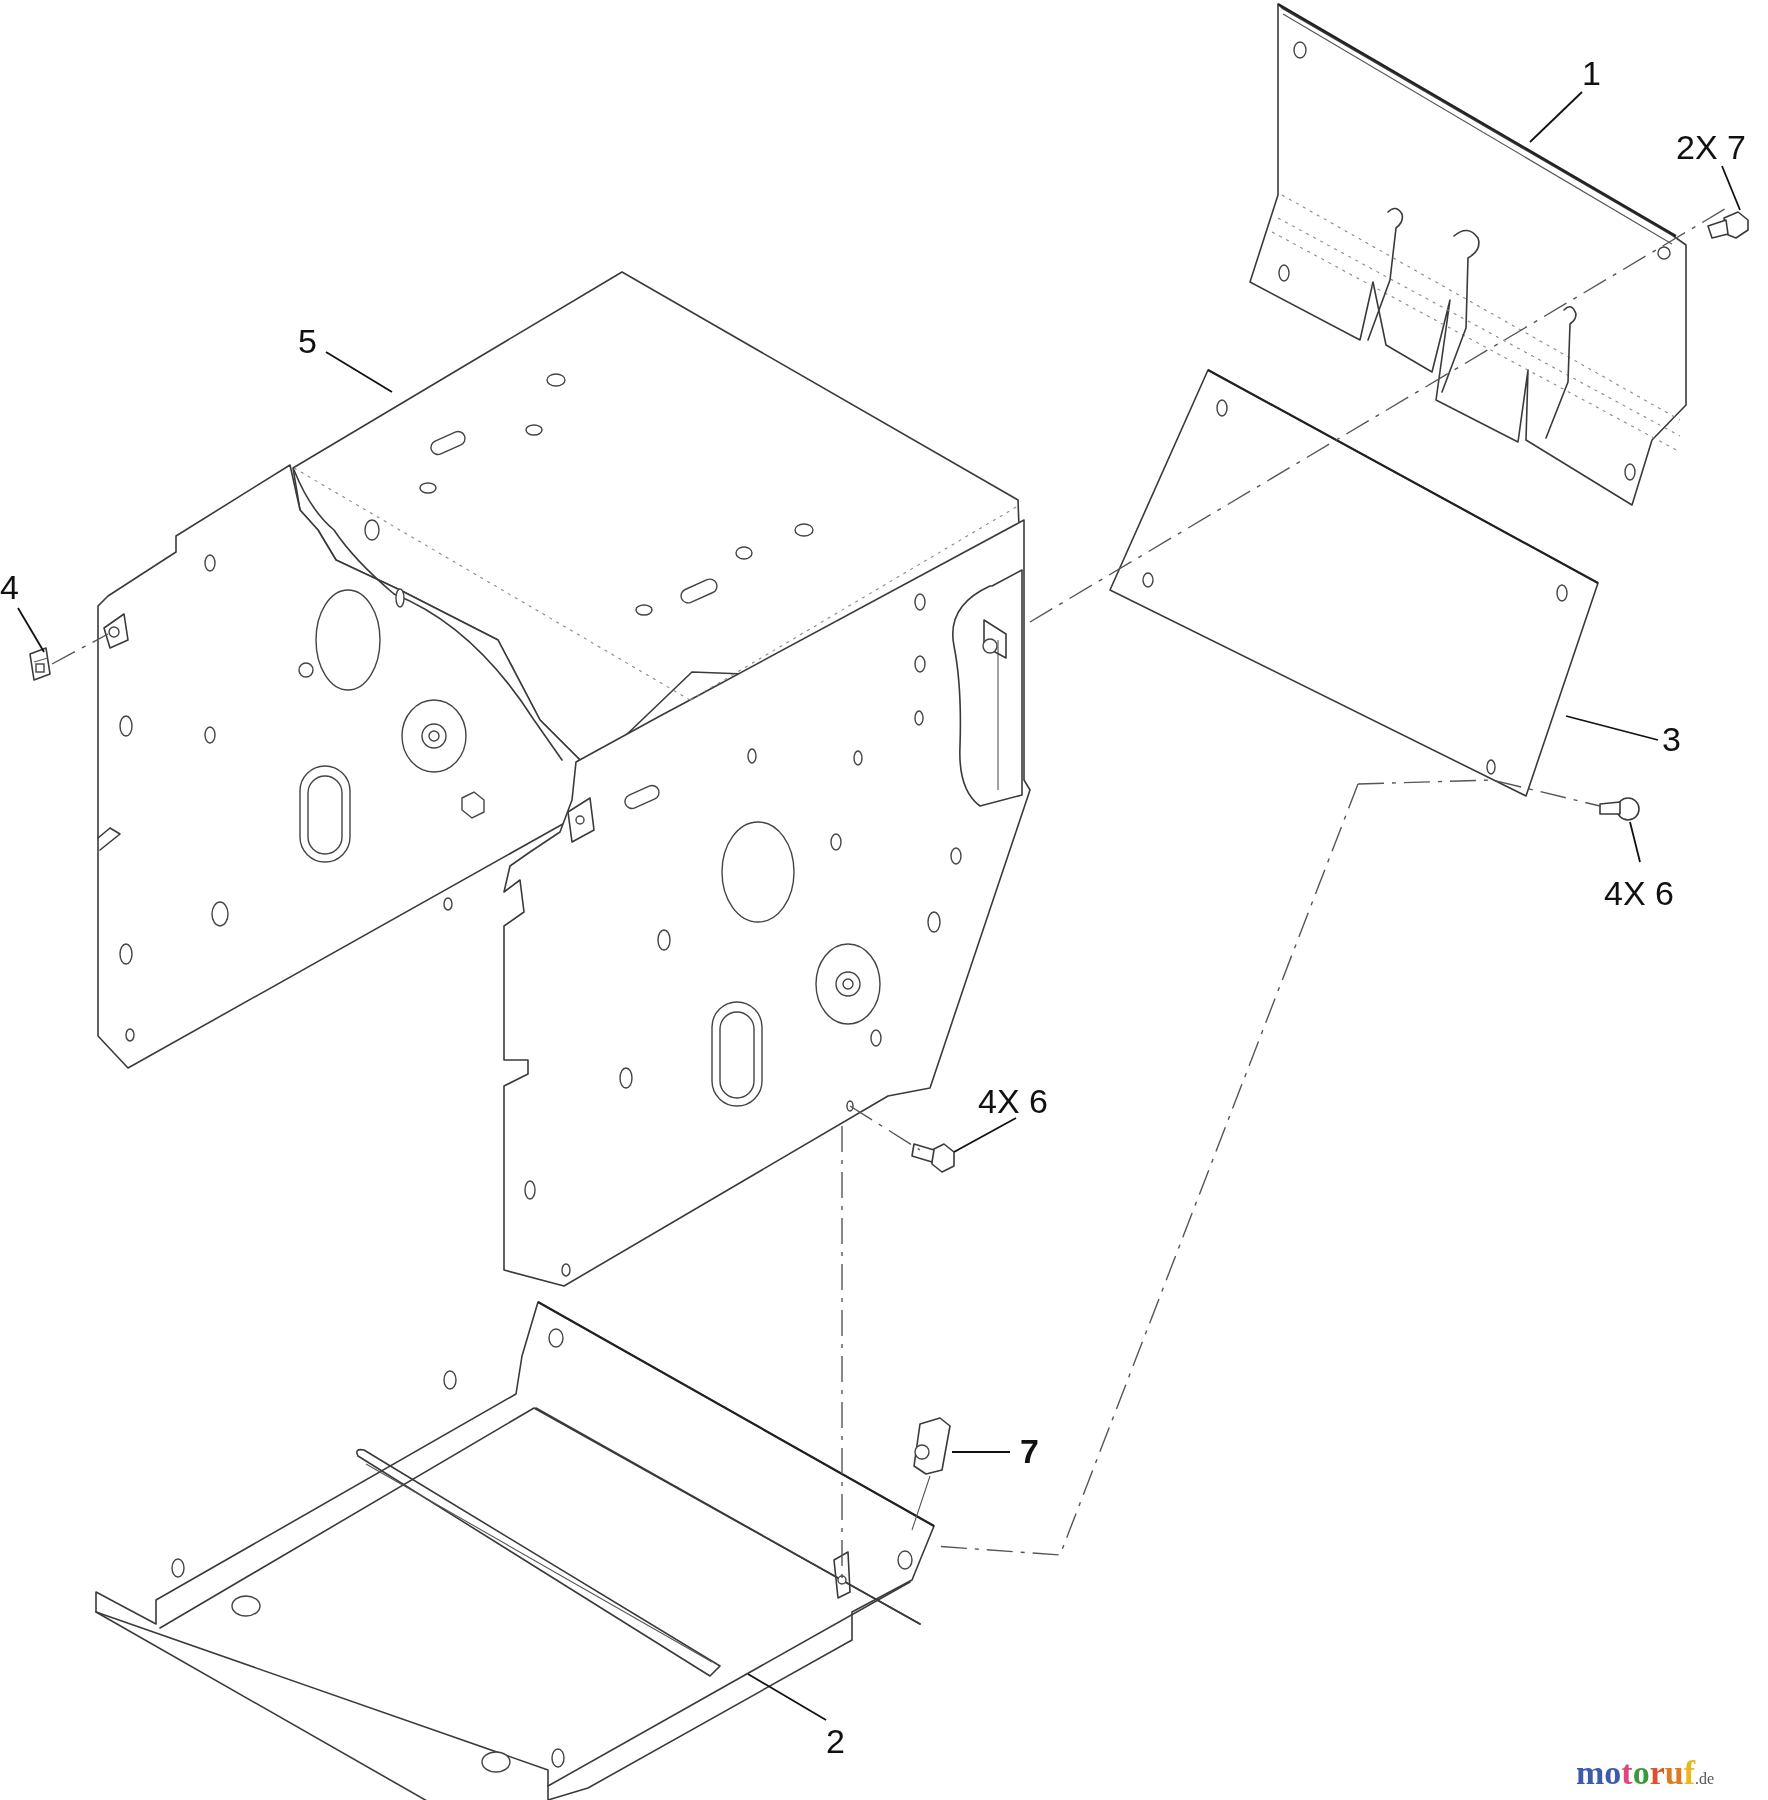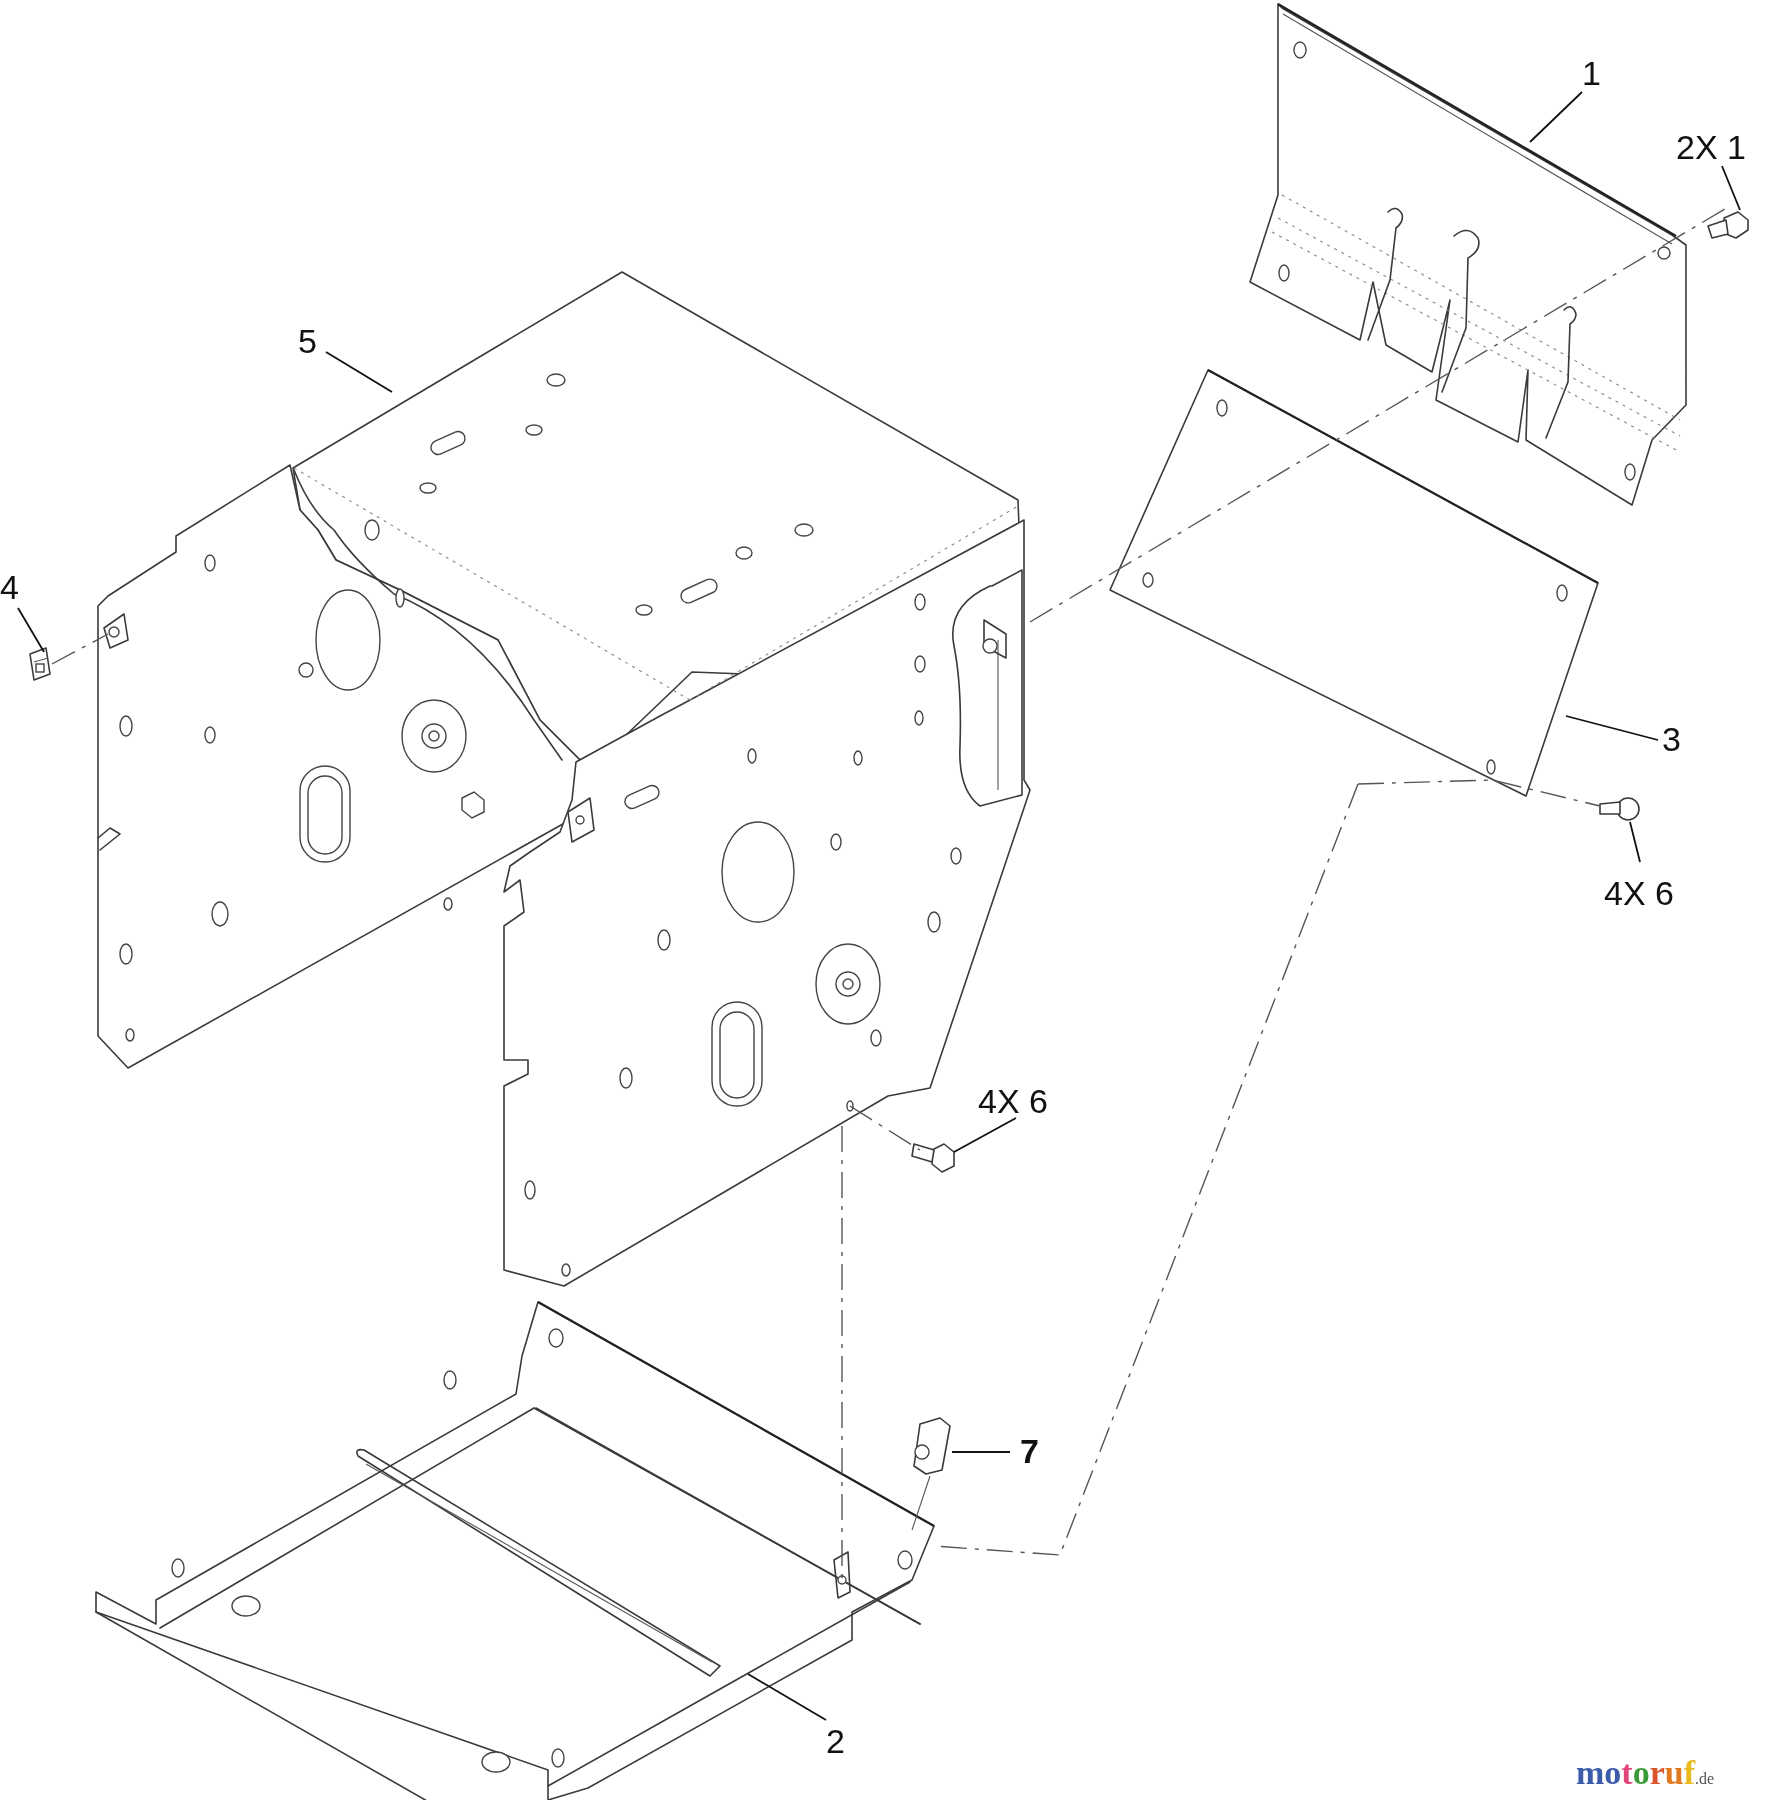--- a/index.html
+++ b/index.html
@@ -192,21 +192,21 @@
     <path class="leader" d="M18 608 L44 652"></path>
     <path class="leader" d="M1658 740 L1566 716"></path>
     <path class="leader" d="M1640 862 L1630 822"></path>
     <path class="leader" d="M1016 1118 L954 1152"></path>
     <path class="leader" d="M1010 1452 L952 1452"></path>
     <path class="leader" d="M826 1720 L748 1674"></path>
   </g>
 </svg>
 
 <div class="callout" style="left:1582px; top:56px;">1</div>
-<div class="callout" style="left:1676px; top:130px;">2X 1</div>
+<div class="callout" style="left:1676px; top:130px;">2X 7</div>
 <div class="callout" style="left:298px; top:324px;">5</div>
 <div class="callout" style="left:0px; top:570px;">4</div>
 <div class="callout" style="left:1662px; top:722px;">3</div>
 <div class="callout" style="left:1604px; top:876px;">4X 6</div>
 <div class="callout" style="left:978px; top:1084px;">4X 6</div>
 <div class="callout bold" style="left:1020px; top:1434px;">7</div>
 <div class="callout" style="left:826px; top:1724px;">2</div>
 
 <div class="watermark">
   <span style="color: rgb(59, 91, 171);">m</span><span style="color: rgb(59, 91, 171);">o</span><span style="color: rgb(224, 69, 123);">t</span><span style="color: rgb(58, 154, 58);">o</span><span style="color: rgb(217, 84, 43);">r</span><span style="color: rgb(224, 122, 31);">u</span><span style="color: rgb(233, 184, 28);">f</span><span class="tld">.de</span>

